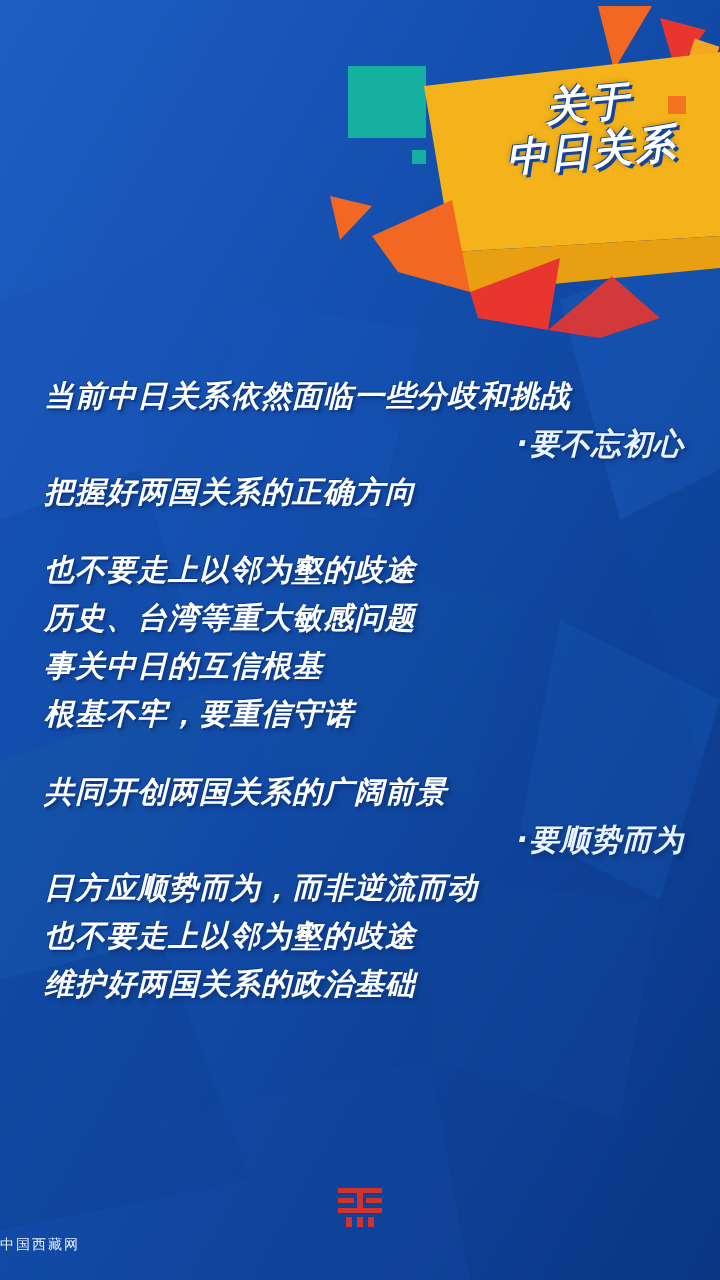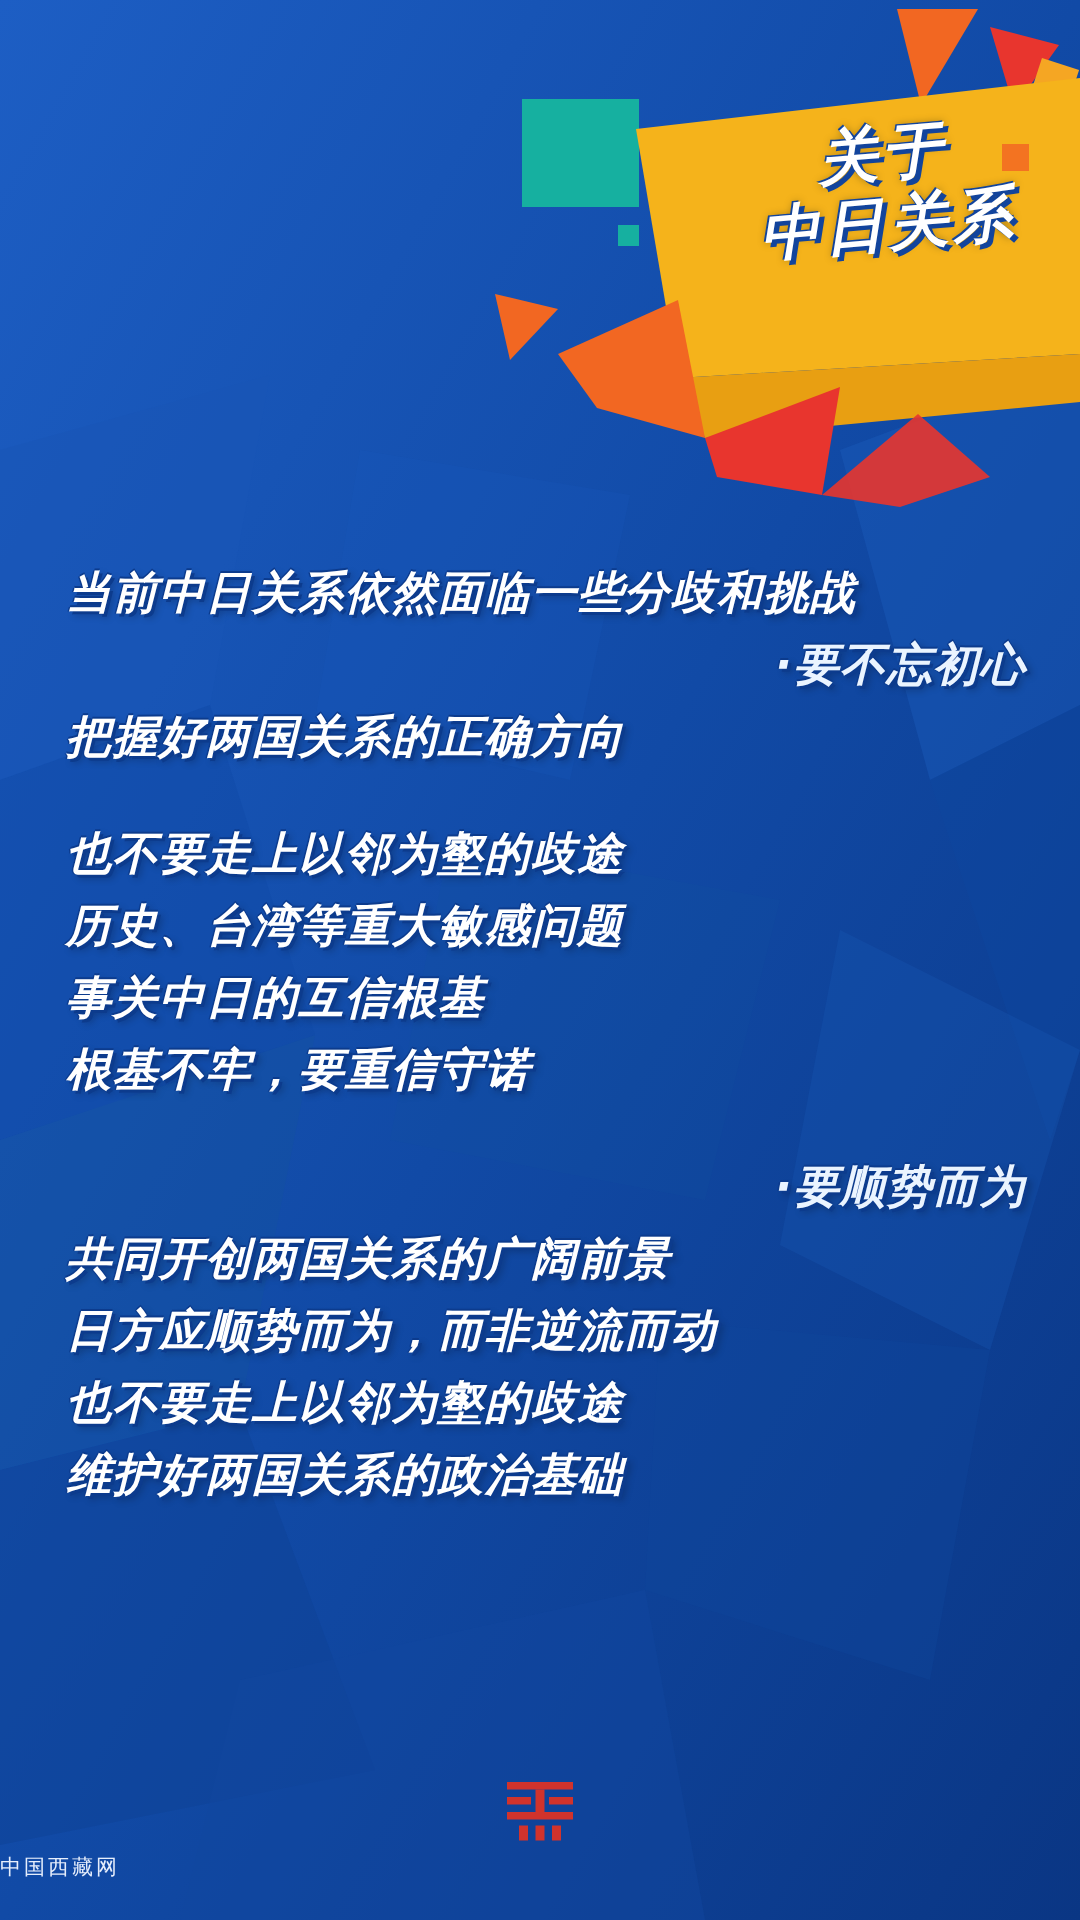--- a/index.html
+++ b/index.html
@@ -182,22 +182,22 @@
   <div class="body-text" id="body-text">
       <div class="tline">当前中日关系依然面临一些分歧和挑战</div>
       <div class="tline indent highlight">·要不忘初心</div>
       <div class="tline">把握好两国关系的正确方向</div>
       <div class="tline spacer"></div>
       <div class="tline">也不要走上以邻为壑的歧途</div>
       <div class="tline">历史、台湾等重大敏感问题</div>
       <div class="tline">事关中日的互信根基</div>
       <div class="tline">根基不牢，要重信守诺</div>
       <div class="tline spacer"></div>
+      <div class="tline">共同开创两国关系的广阔前景</div>
       <div class="tline indent highlight">·要顺势而为</div>
-      <div class="tline">共同开创两国关系的广阔前景</div>
       <div class="tline">日方应顺势而为，而非逆流而动</div>
       <div class="tline">也不要走上以邻为壑的歧途</div>
       <div class="tline">维护好两国关系的政治基础</div>
     </div>
 
   <div class="footer">
     <div class="logo-mark">
       <svg width="56" height="46" viewBox="0 0 56 46">
         <g fill="#d1332c">
           <rect x="6" y="4" width="44" height="5"></rect>

